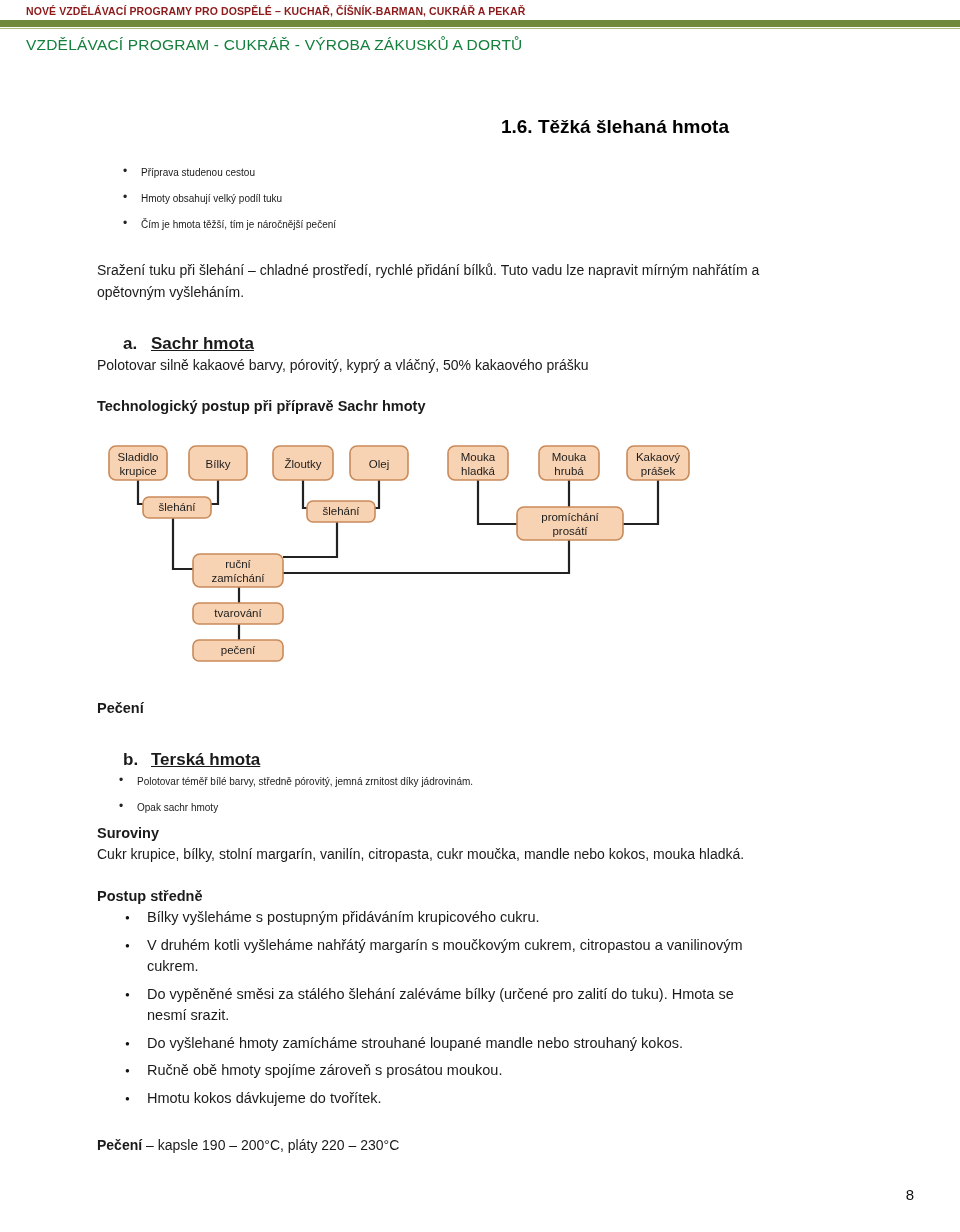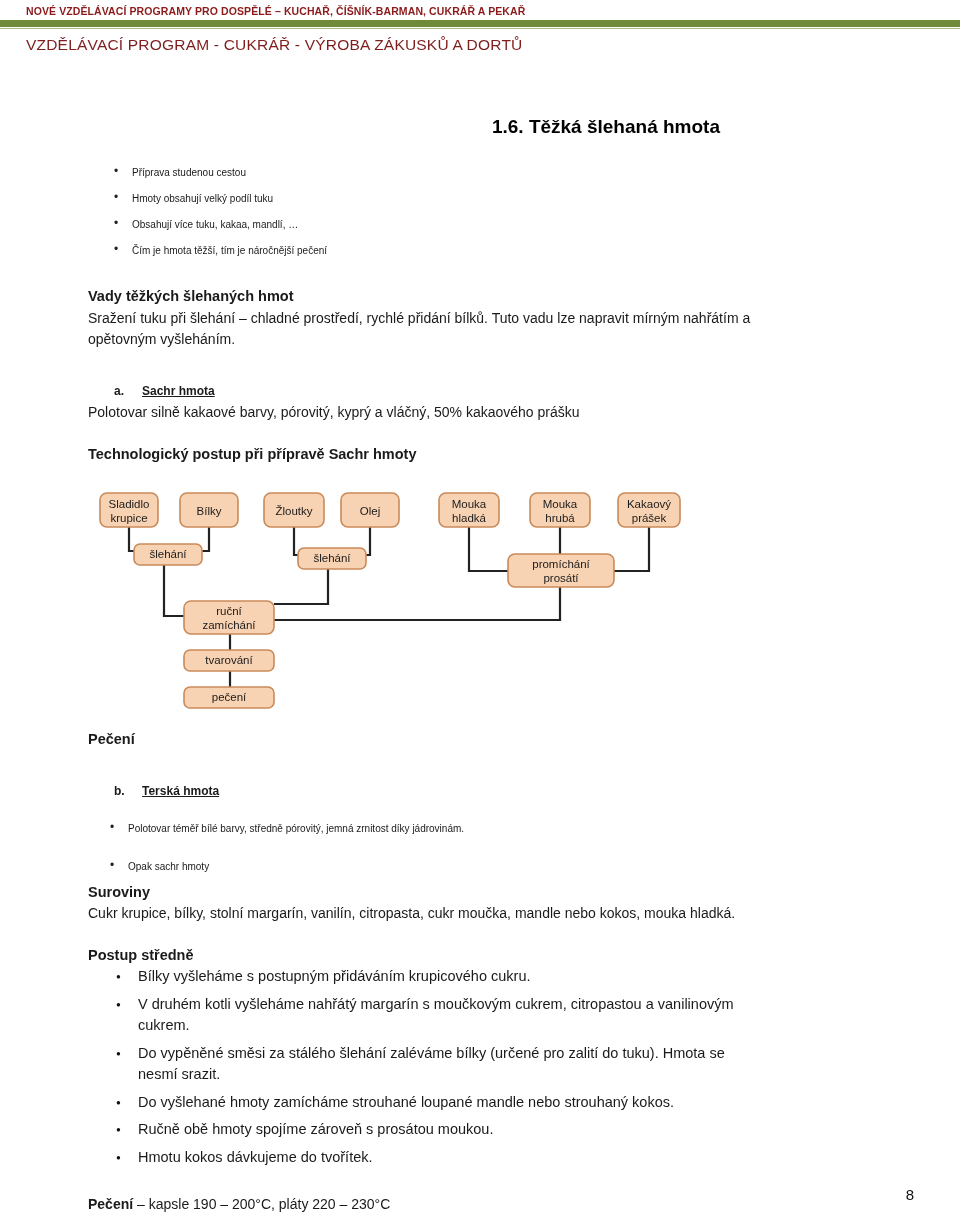--- a/index.html
+++ b/index.html
@@ -41,30 +41,30 @@
     width: 960px;
     margin-top: 1px;
   }
 
   .doc-title {
     position: absolute;
     top: 36px;
     left: 26px;
     font-size: 15.5px;
     font-weight: normal;
-    color: #7f1d1d;
+    color: #15803d;
     letter-spacing: 0.2px;
     white-space: nowrap;
   }
 
   
   .page-body {
     position: absolute;
     top: 100px;
-    left: 0;
+    left: 9px;
     width: 844px;
   }
 
   .content {
     margin: 0 88px 0 88px;
   }
 
   h1.section-heading {
     font-size: 19px;
     font-weight: bold;
@@ -90,21 +90,20 @@
   ul.bullets > li::before {
     content: "\2022";
     position: absolute;
     left: 26px;
     top: -1px;
     font-size: 12px;
     color: #222;
   }
   ul.bullets.indent-less > li {
     padding-left: 40px;
-    margin-top: 16px;
   }
   ul.bullets.indent-less > li::before {
     left: 22px;
   }
 
   ul.dotlist {
     list-style: none;
     margin: 0;
     padding: 0;
   }
@@ -133,41 +132,41 @@
   p.bold-line {
     font-size: 14.5px;
     line-height: 21.5px;
     font-weight: bold;
     margin: 0;
   }
   .spacer-md { height: 20px; }
   .spacer-lg { height: 30px; }
 
   .ordered-item {
-    font-size: 12px;
+    font-size: 17px;
     line-height: 21.5px;
     font-weight: bold;
     padding-left: 26px;
   }
   .ordered-item .marker {
     display: inline-block;
     width: 28px;
   }
   .ordered-item .ul-text {
     text-decoration: underline;
   }
 
   .inline-bold { font-weight: bold; }
 
   
   .flowchart {
     position: relative;
     width: 620px;
     height: 230px;
-    margin: 14px 0 0 10px;
+    margin: 14px 0 16px 10px;
   }
   .flowchart svg { display: block; }
 
   
   .page-number {
     position: absolute;
     left: 0;
     top: 1186px;
     width: 914px;
     text-align: right;
@@ -187,27 +186,25 @@
 <div class="doc-title">VZDĚLÁVACÍ PROGRAM - CUKRÁŘ  -  VÝROBA ZÁKUSKŮ A DORTŮ</div>
 
 <div class="page-body">
   <div class="content">
 
     <h1 class="section-heading">1.6. Těžká šlehaná hmota</h1>
 
     <ul class="bullets">
       <li>Příprava studenou cestou</li>
       <li>Hmoty obsahují velký podíl tuku</li>
-      <li>Obsahují více tuku, kakaa, mandlí, …</li>
       <li>Čím je hmota těžší, tím je náročnější pečení</li>
     </ul>
 
     <div class="spacer-md"></div>
 
-    <p class="bold-line">Vady těžkých šlehaných hmot</p>
     <p class="para">Sražení tuku při šlehání – chladné prostředí, rychlé přidání bílků. Tuto vadu lze napravit mírným nahřátím a opětovným vyšleháním.</p>
 
     <div class="spacer-lg"></div>
 
     <div class="ordered-item">
       <span class="marker">a.</span><span class="ul-text">Sachr hmota</span>
     </div>
     <p class="para">Polotovar silně kakaové barvy, pórovitý, kyprý a vláčný, 50% kakaového prášku</p>
 
     <div class="spacer-md"></div>

